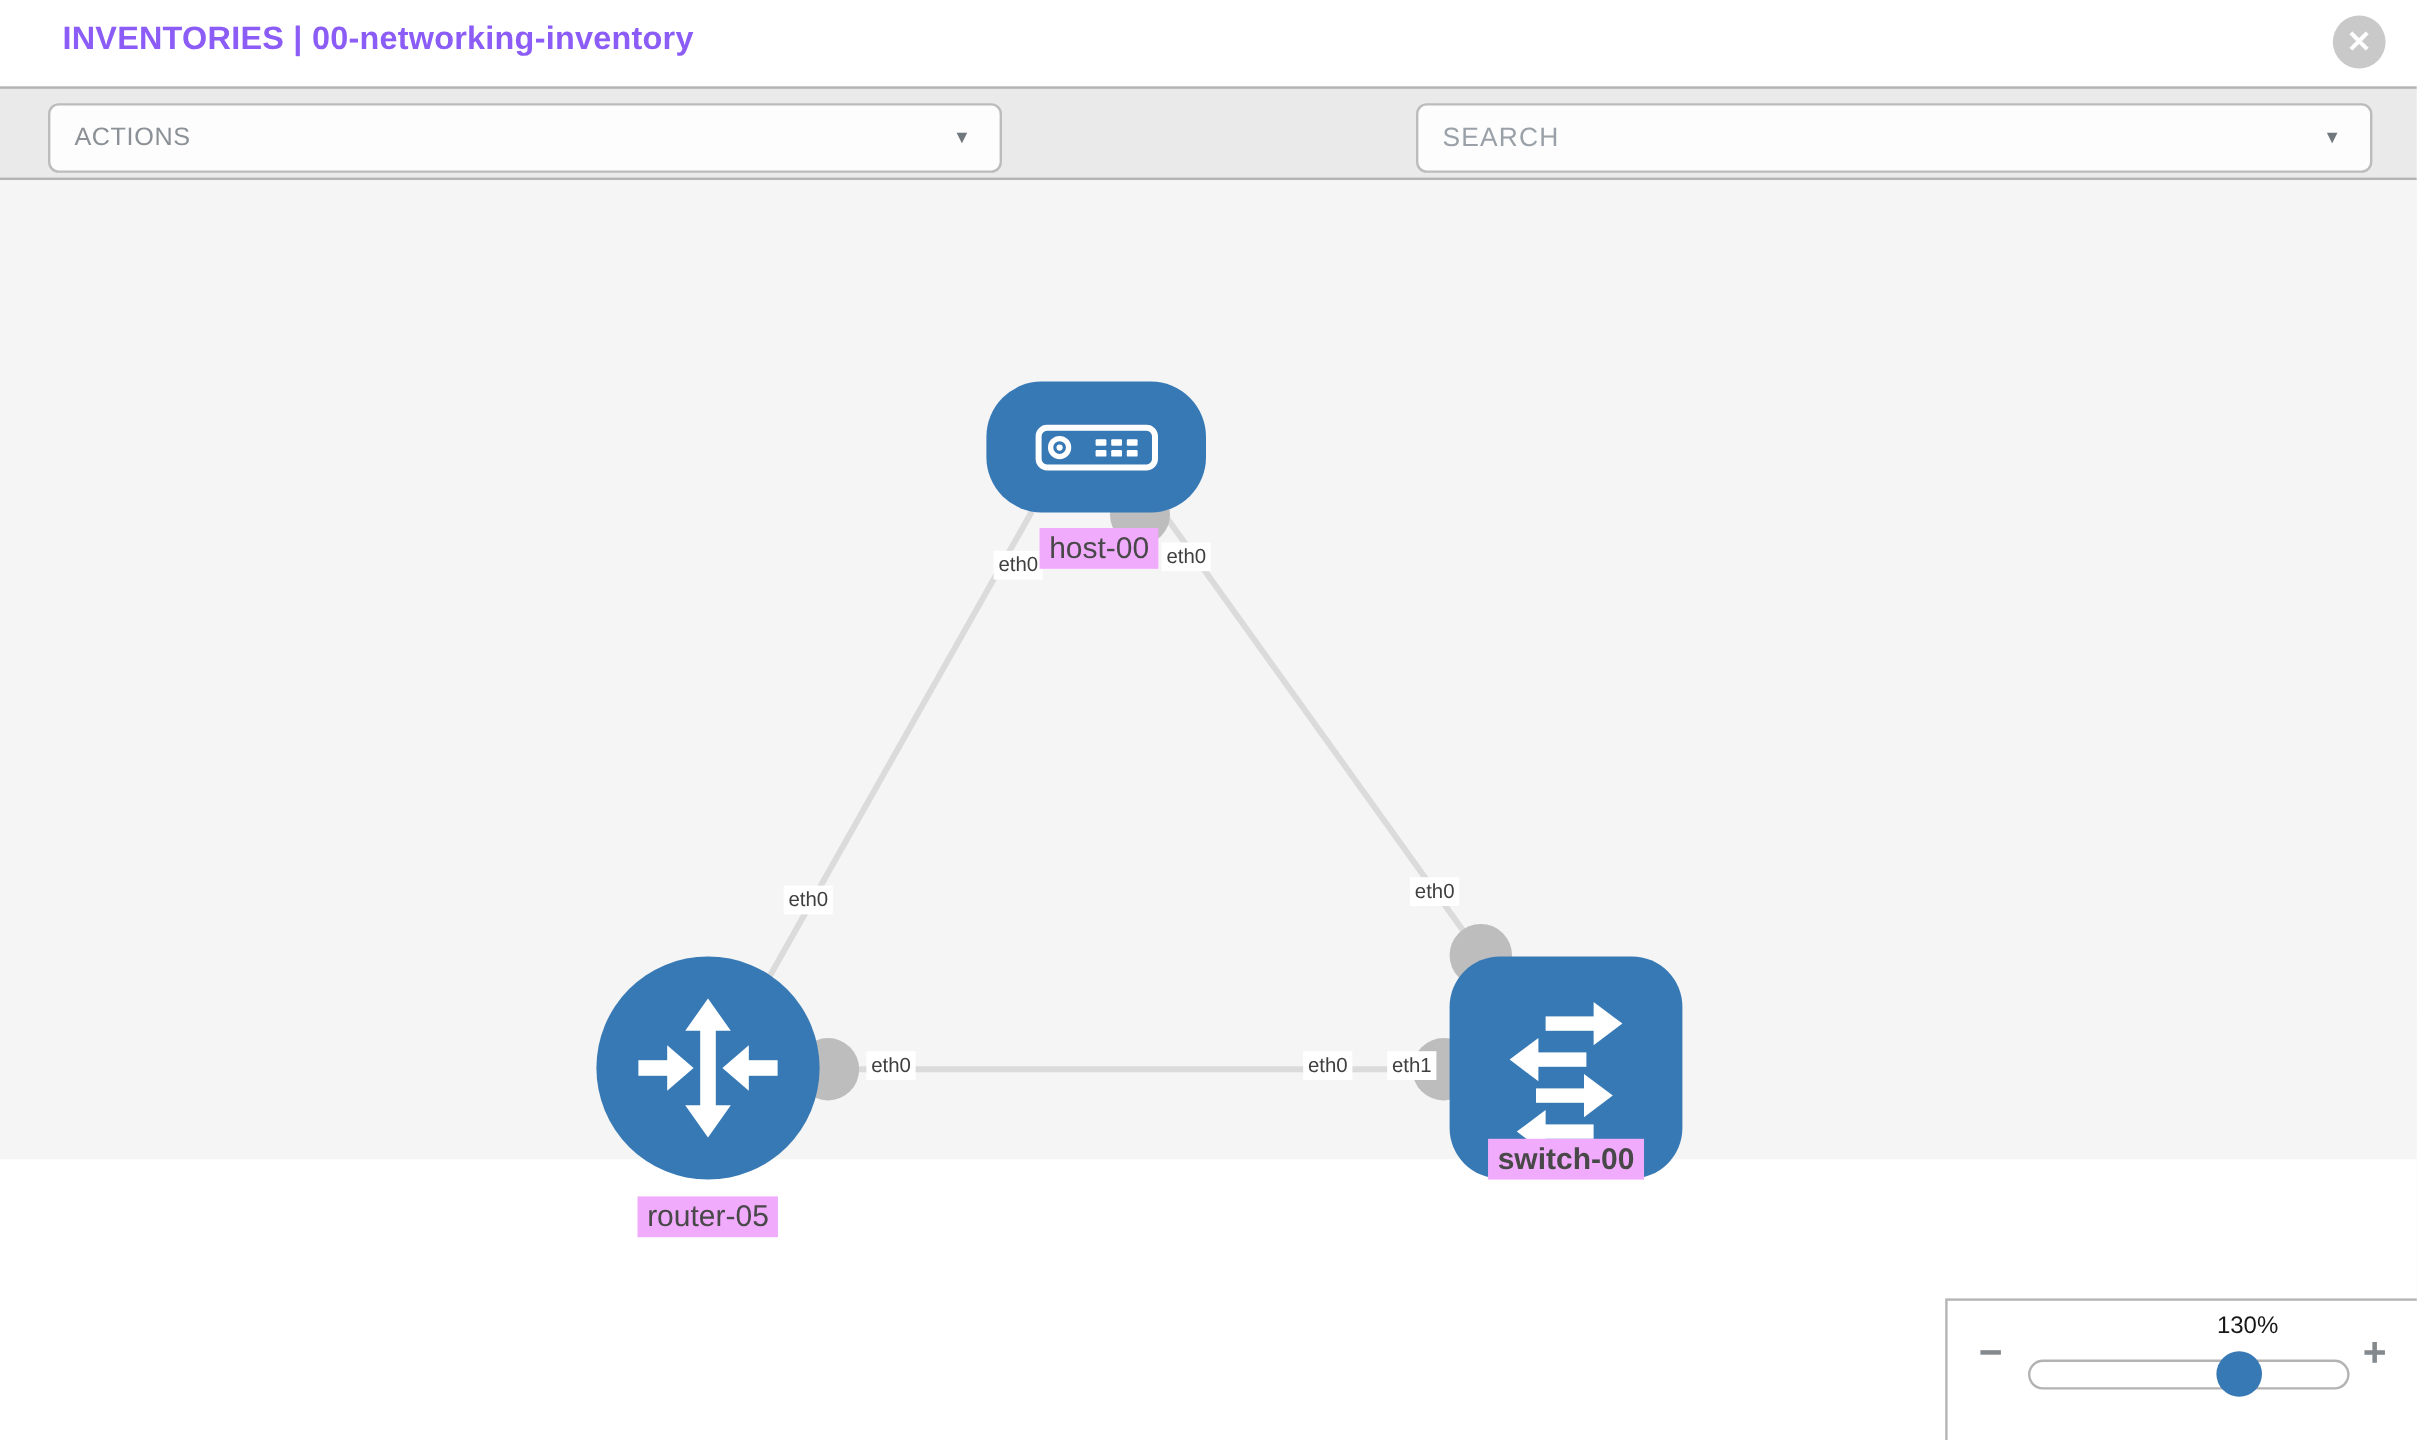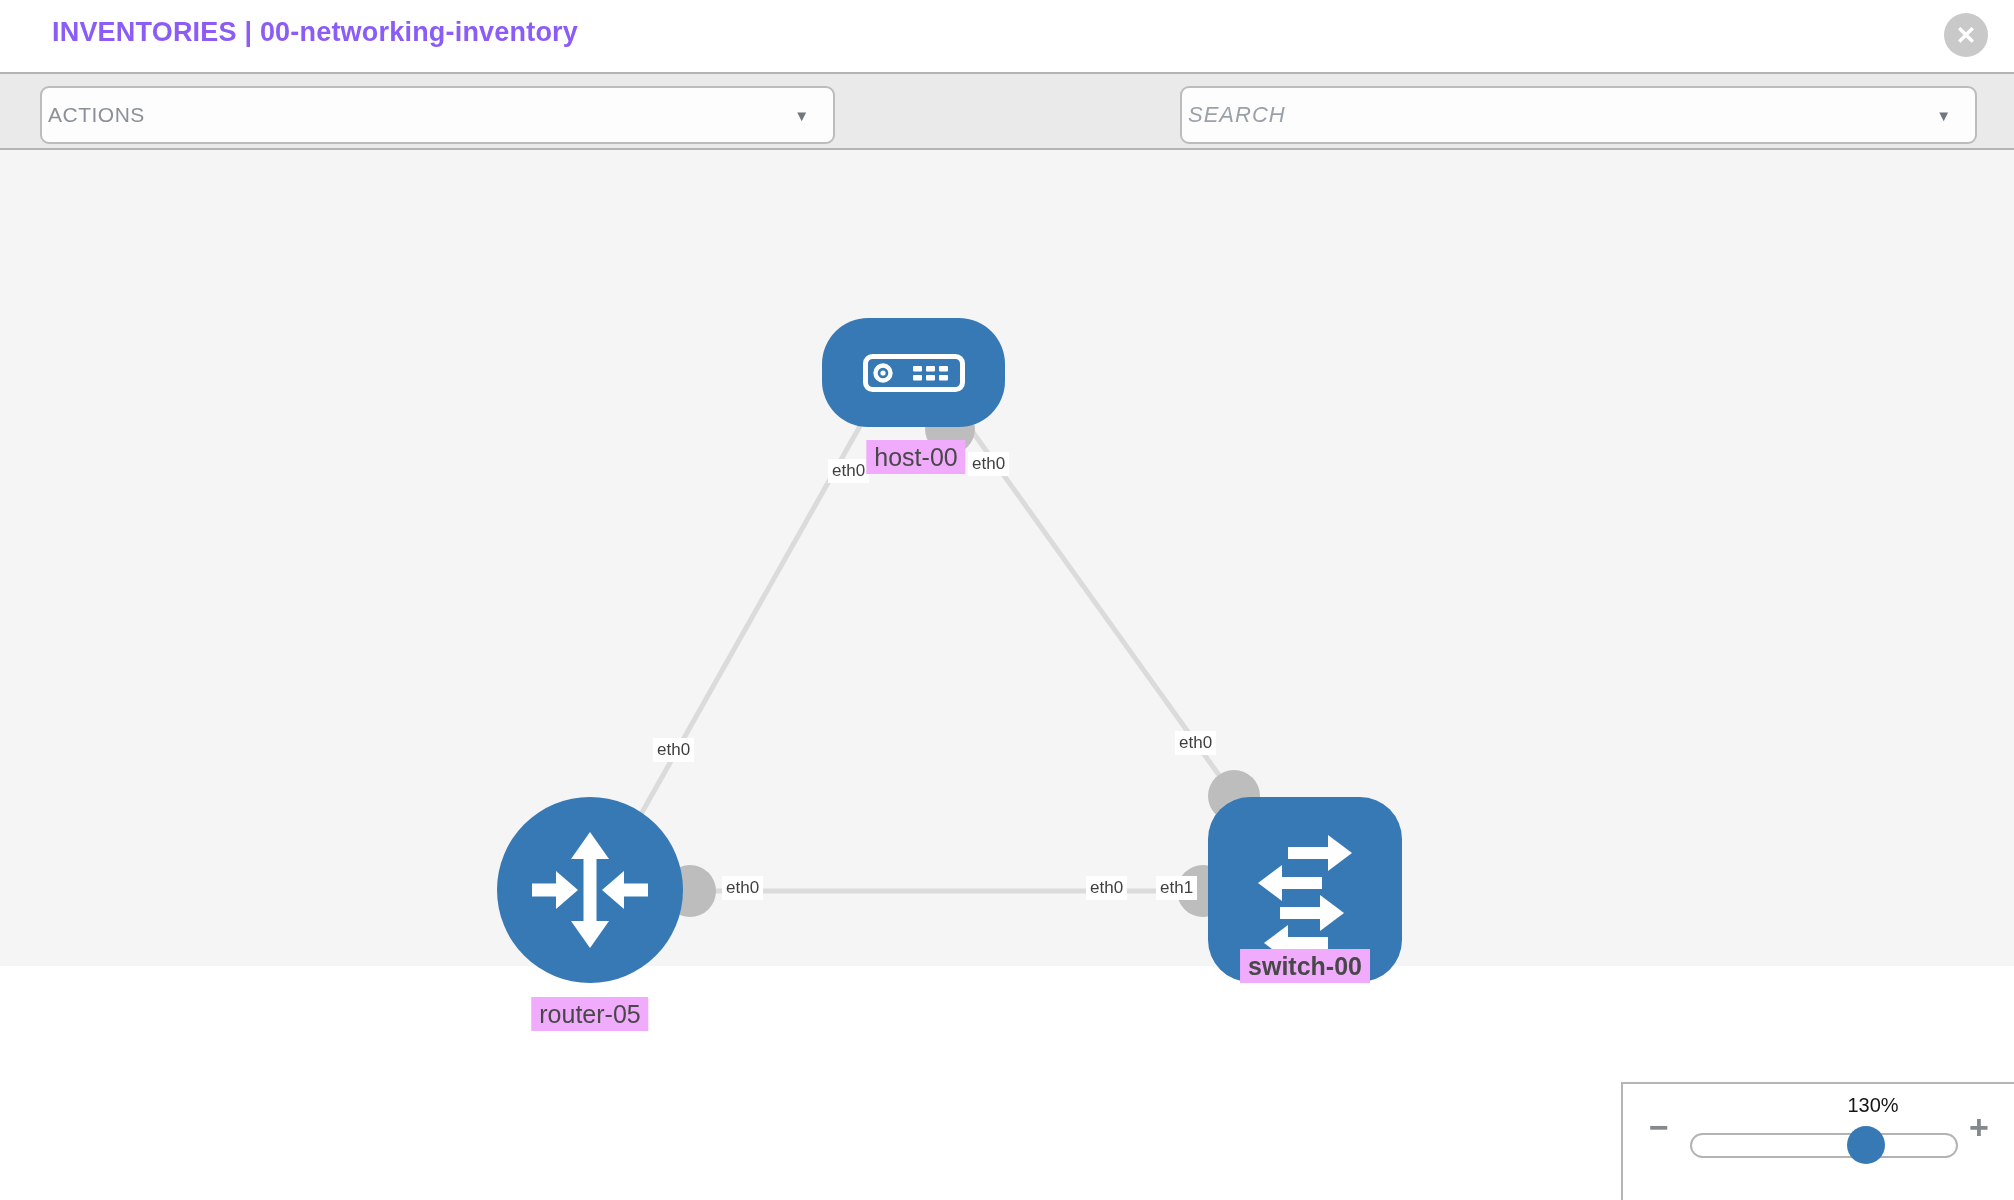--- a/index.html
+++ b/index.html
@@ -10,24 +10,24 @@
   
   .header{position:absolute;top:0;left:0;width:2014px;height:72px;background:#ffffff;}
   .page-title{position:absolute;left:40px;top:17px;font-size:27px;font-weight:bold;color:#8b5cf6;letter-spacing:.2px;margin-left:12px;}
   .close-btn{position:absolute;right:26px;top:13px;width:44px;height:44px;border-radius:50%;
     background:#c9c9c9;color:#ffffff;display:flex;align-items:center;justify-content:center;
     font-size:25px;font-weight:bold;cursor:pointer;line-height:1;}
   
   .toolbar{position:absolute;top:72px;left:0;width:2014px;height:78px;background:#eaeaea;
     border-top:2px solid #b4b4b4;border-bottom:2px solid #b4b4b4;box-sizing:border-box;}
   .select{position:absolute;top:12px;height:58px;background:#fdfdfd;border:2px solid #bcbcbc;
-    border-radius:9px;box-sizing:border-box;display:flex;align-items:center;padding:0 6px;cursor:pointer;}
+    border-radius:9px;box-sizing:border-box;display:flex;align-items:center;padding:0 20px;cursor:pointer;}
   .actions-select{left:40px;width:795px;}
   .actions-select .sel-label{color:#8b9196;font-size:21px;letter-spacing:.5px;}
-  .search-select{left:1180px;width:797px;font-style:italic;}
+  .search-select{left:1180px;width:797px;}
   .search-select .sel-label{color:#9aa1a8;font-size:22px;letter-spacing:1px;}
   .caret{position:absolute;right:24px;top:50%;transform:translateY(-50%);color:#70777d;font-size:15px;}
   .tool-btn{position:absolute;top:93px;width:42px;height:42px;display:flex;align-items:center;justify-content:center;cursor:pointer;}
   .tool-btn.wrench{left:1041px;}
   .tool-btn.key{left:1104px;}
   
   .canvas{position:absolute;top:150px;left:0;width:2014px;height:816px;background:#f5f5f5;}
   .links-svg{position:absolute;top:0;left:0;}
   .node{position:absolute;background:#3779b5;display:flex;align-items:center;justify-content:center;z-index:2;cursor:pointer;}
   .node-host{left:822px;top:168px;width:183px;height:109px;border-radius:46px;}

